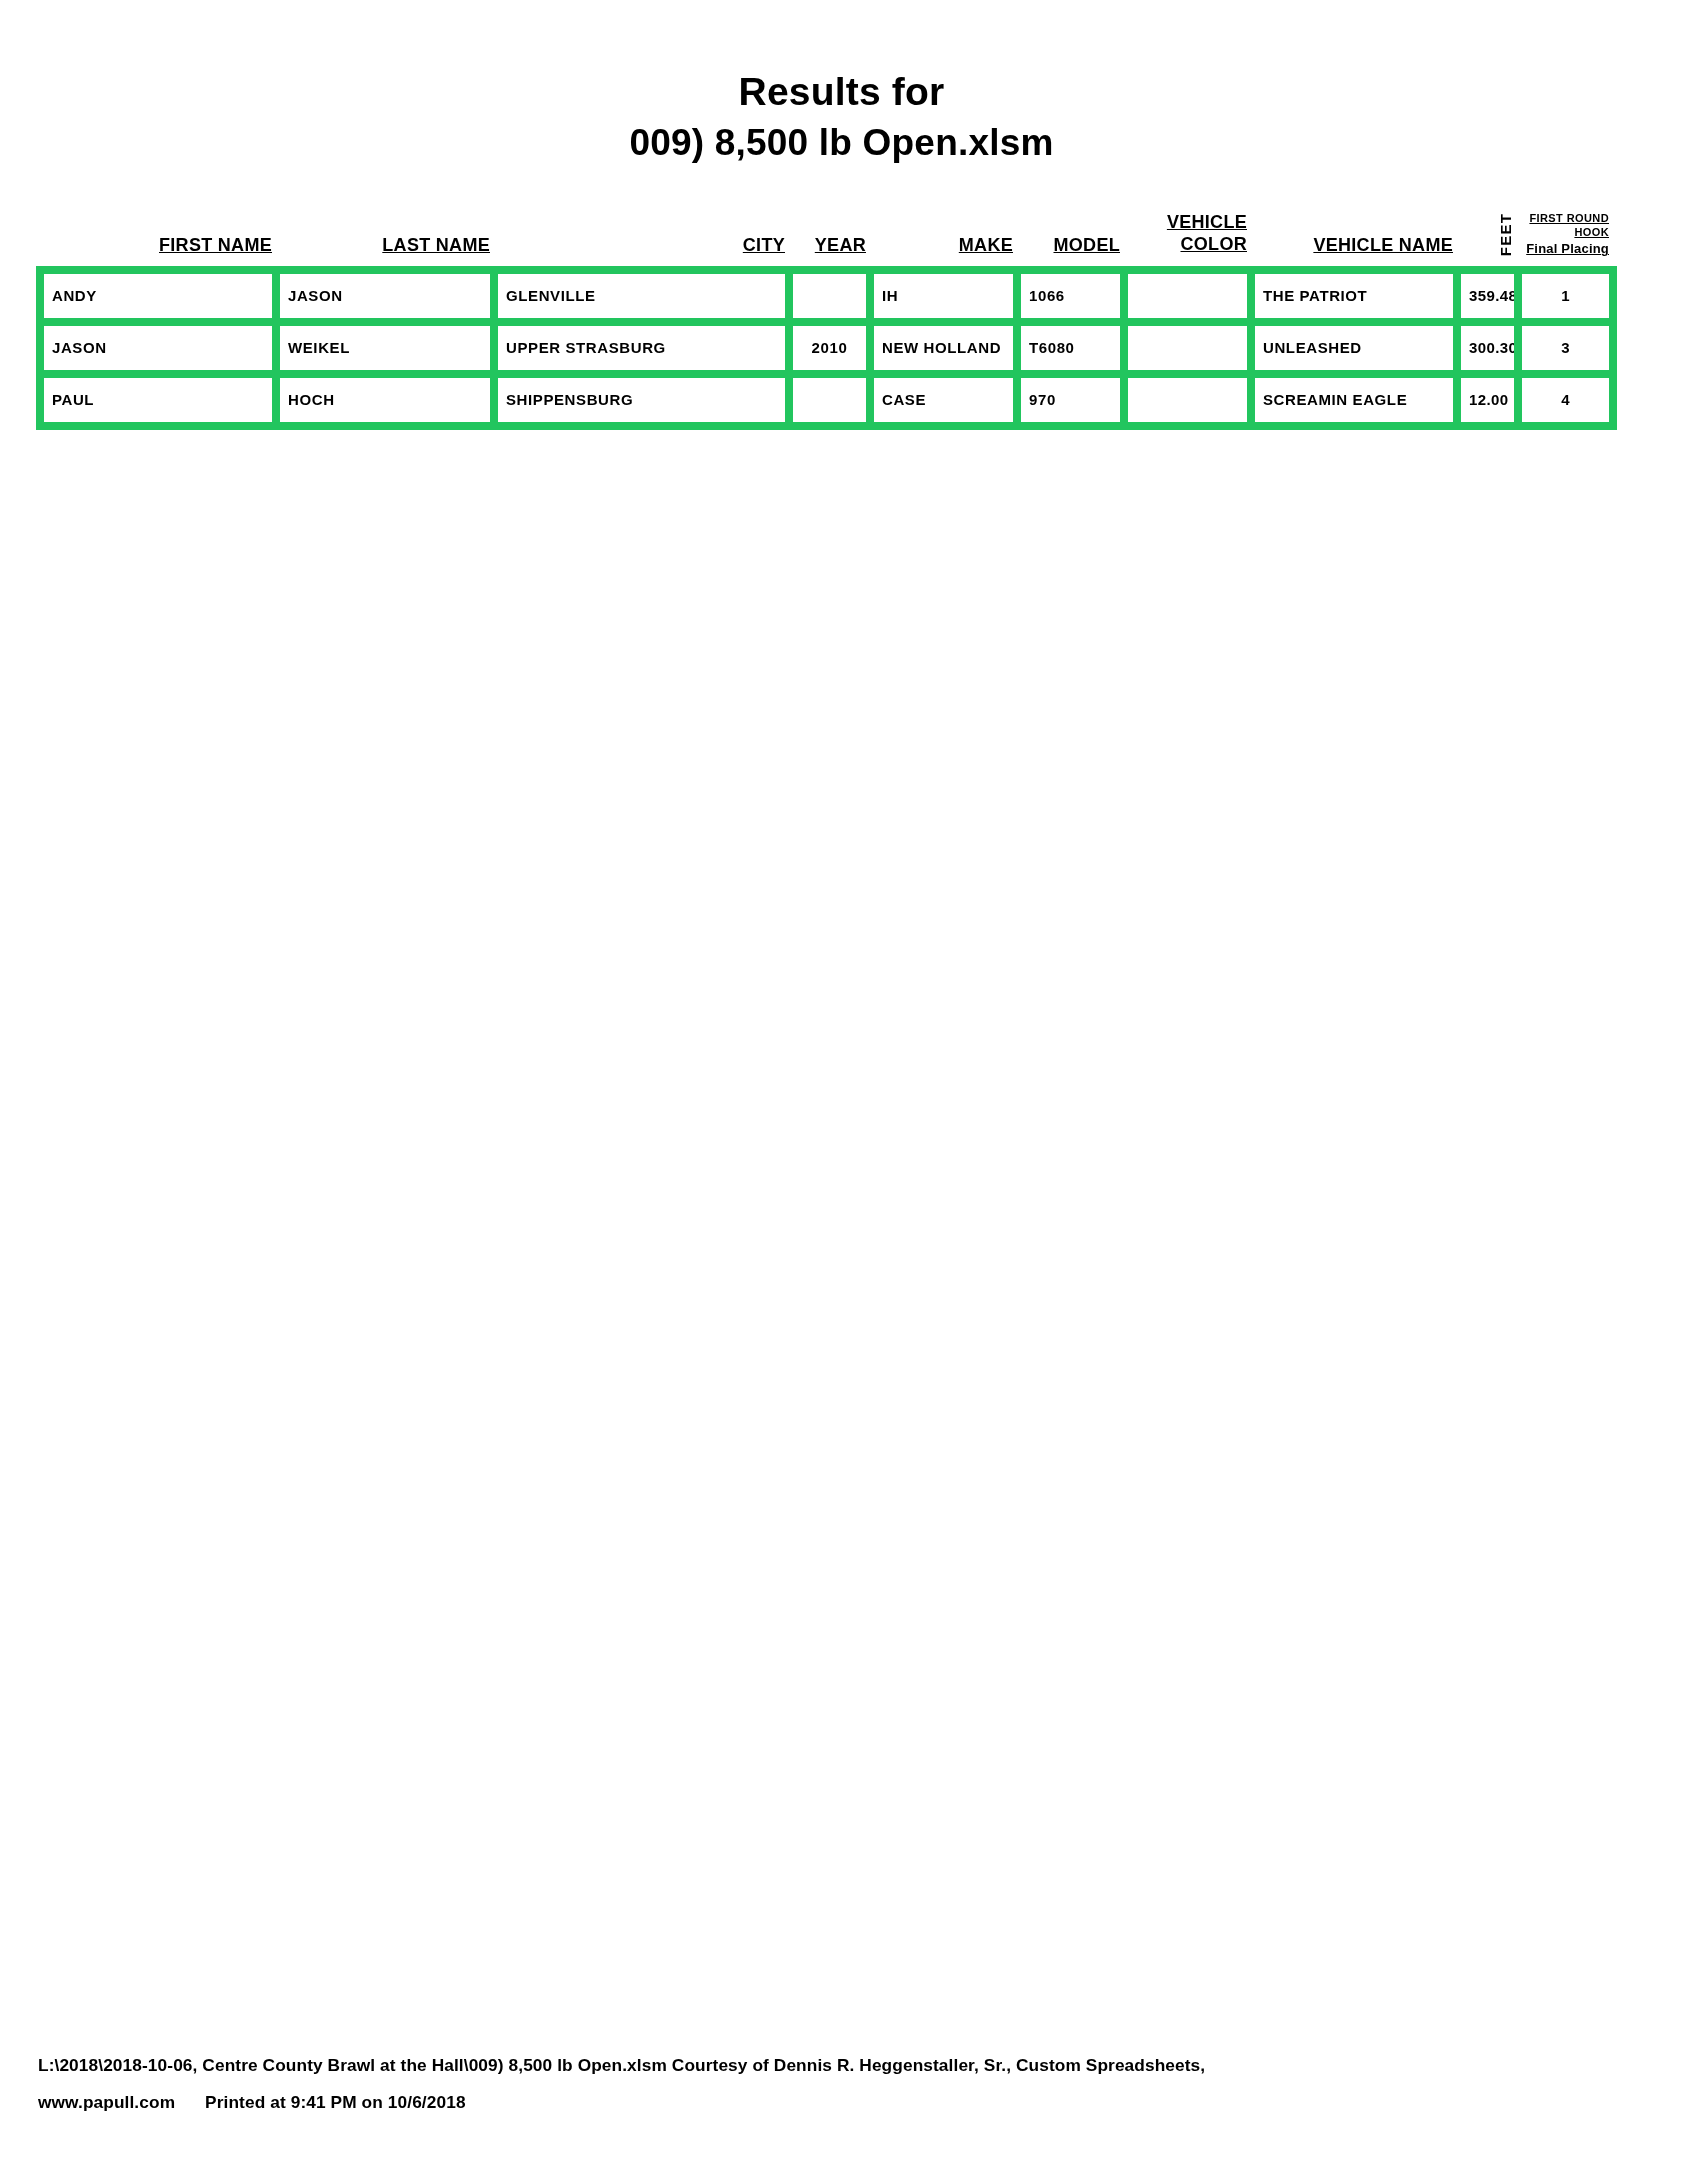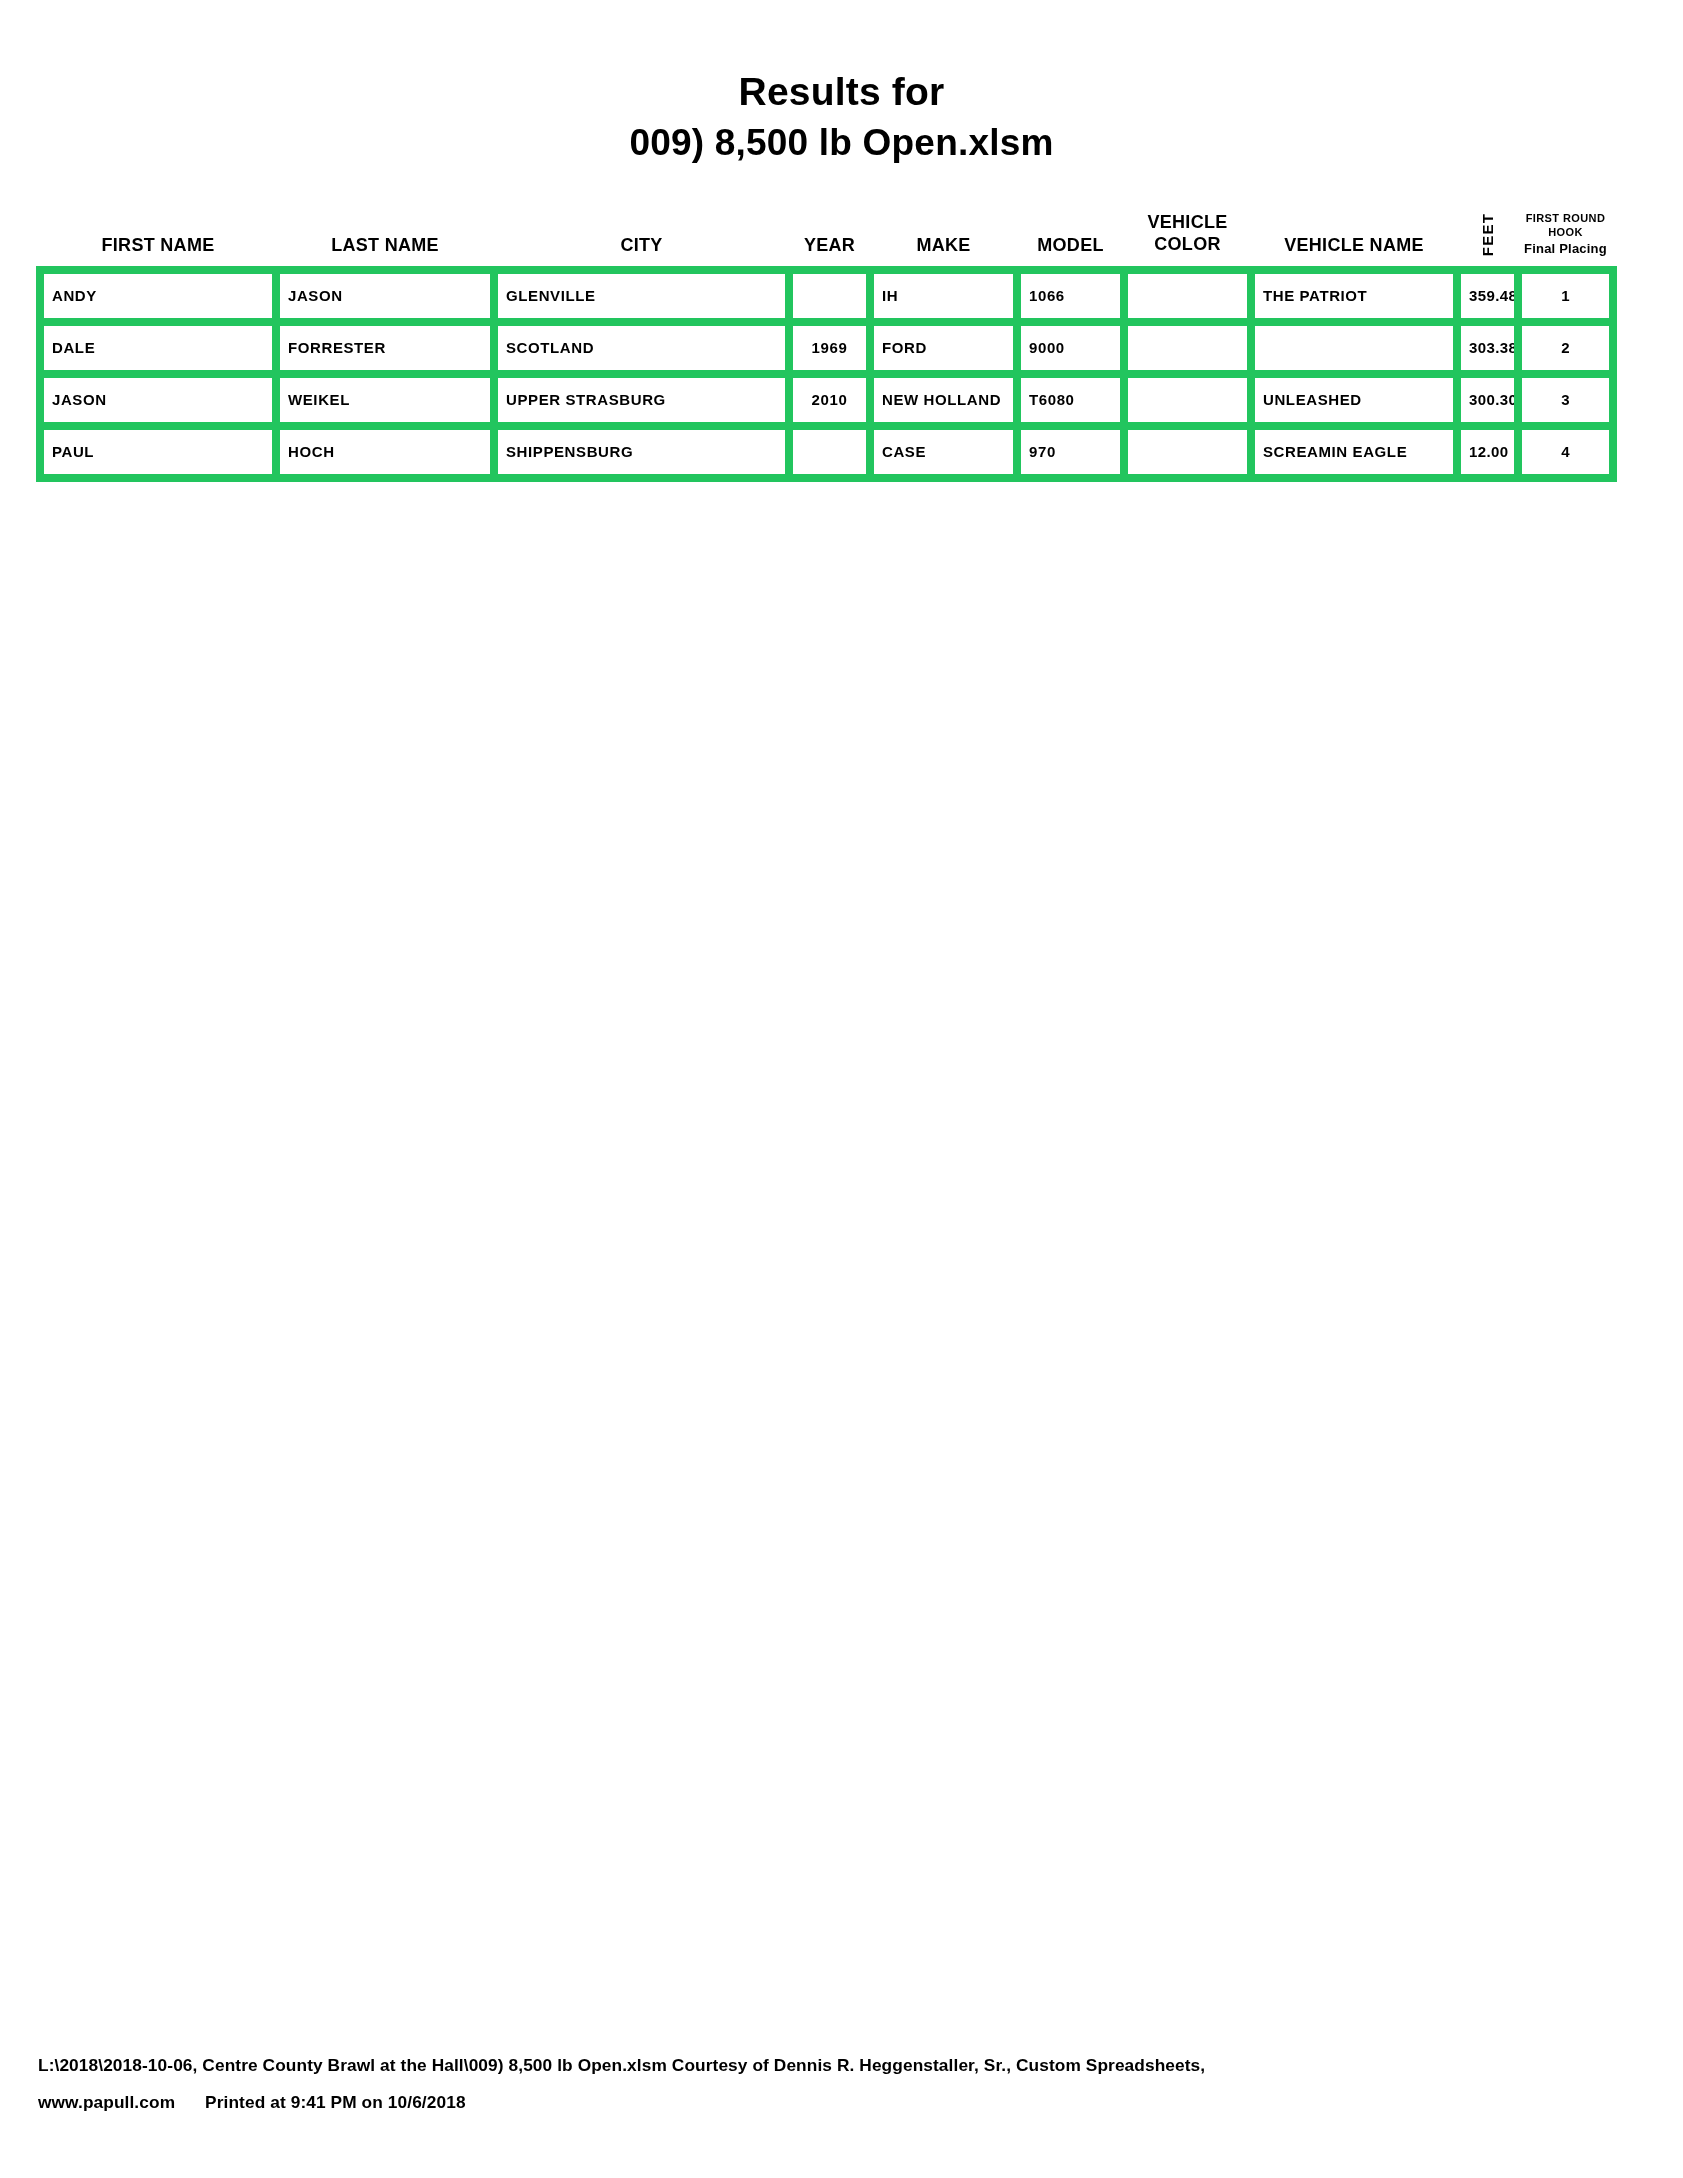--- a/index.html
+++ b/index.html
@@ -55,25 +55,26 @@
   table.results col.c-model   { width: 107px; }
   table.results col.c-color   { width: 127px; }
   table.results col.c-vname   { width: 206px; }
   table.results col.c-feet    { width: 61px; }
   table.results col.c-place   { width: 95px; }
 
   thead th {
     border: none;
     font-size: 18px;
     font-weight: bold;
-    text-align: center;
+    text-align: right;
     vertical-align: bottom;
     padding: 6px 4px 10px 4px;
     line-height: 1.15;
     letter-spacing: 0.3px;
+    text-decoration: underline;
   }
   thead th.two-line {
     line-height: 1.25;
   }
   thead th.feet-head {
     font-size: 15px;
     letter-spacing: 1px;
     padding-bottom: 6px;
   }
   .feet-vert {
@@ -184,32 +185,20 @@
           <td>GLENVILLE</td>
           <td class="center"></td>
           <td>IH</td>
           <td>1066</td>
           <td></td>
           <td>THE PATRIOT</td>
           <td class="num">359.48</td>
           <td class="num">1</td>
         </tr>
         <tr>
-          <td>DALE</td>
-          <td>FORRESTER</td>
-          <td>SCOTLAND</td>
-          <td class="center">1969</td>
-          <td>FORD</td>
-          <td>9000</td>
-          <td></td>
-          <td></td>
-          <td class="num">303.38</td>
-          <td class="num">2</td>
-        </tr>
-        <tr>
           <td>JASON</td>
           <td>WEIKEL</td>
           <td>UPPER STRASBURG</td>
           <td class="center">2010</td>
           <td>NEW HOLLAND</td>
           <td>T6080</td>
           <td></td>
           <td>UNLEASHED</td>
           <td class="num">300.30</td>
           <td class="num">3</td>

